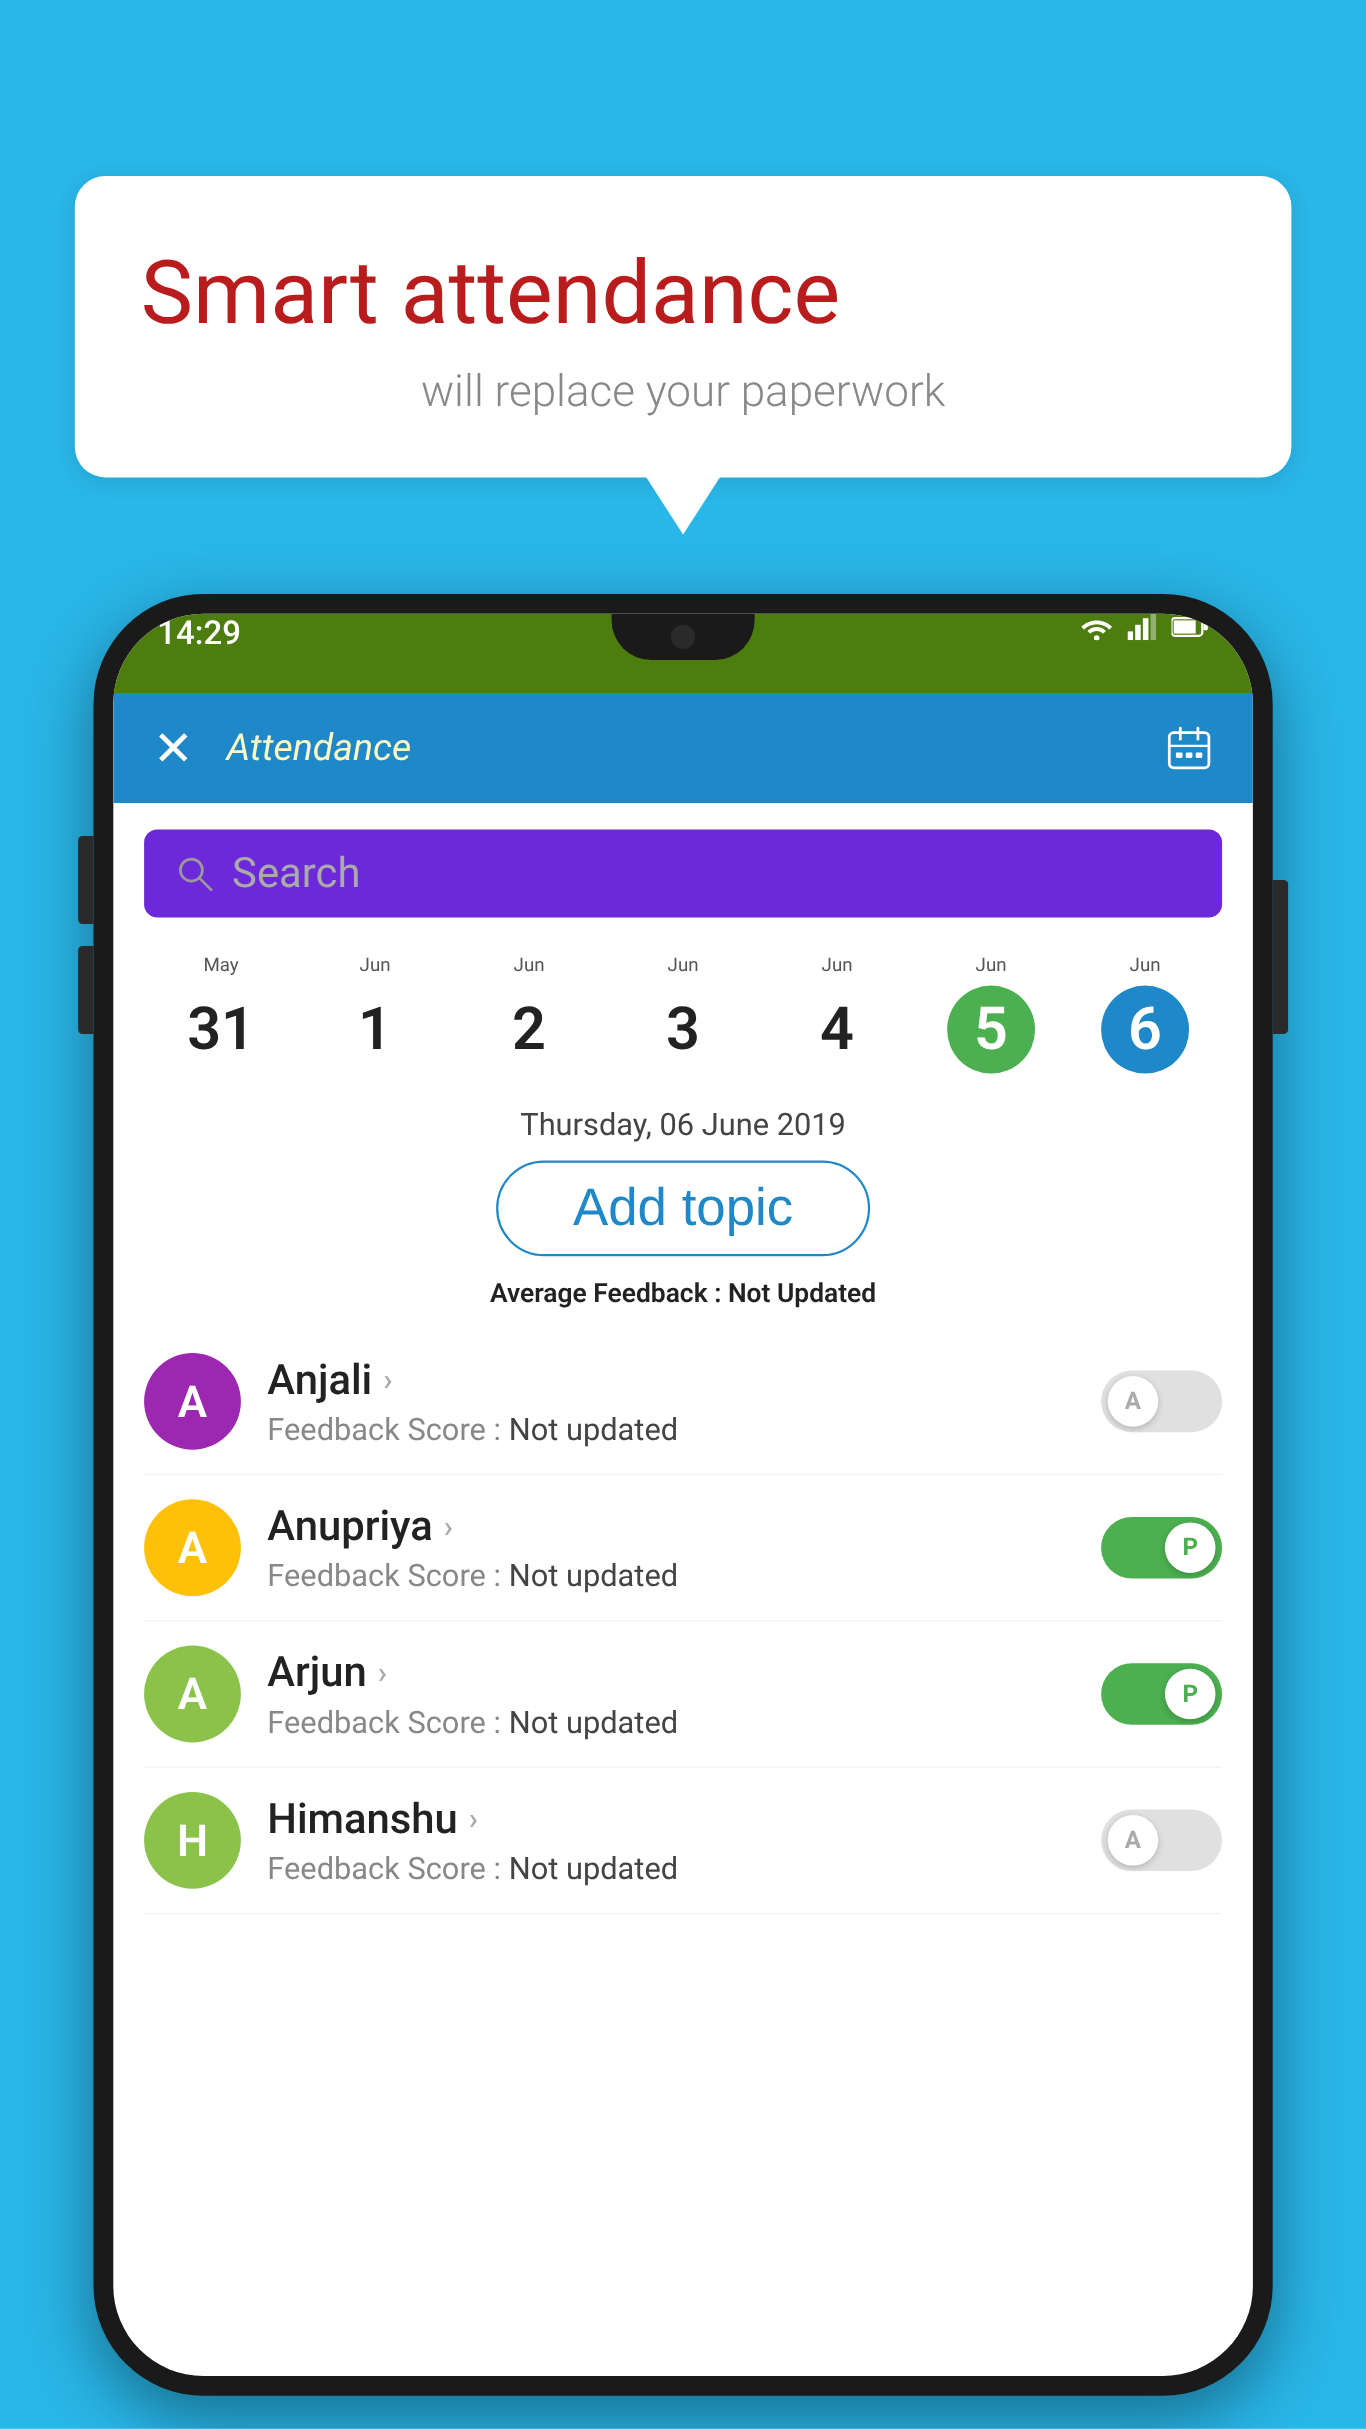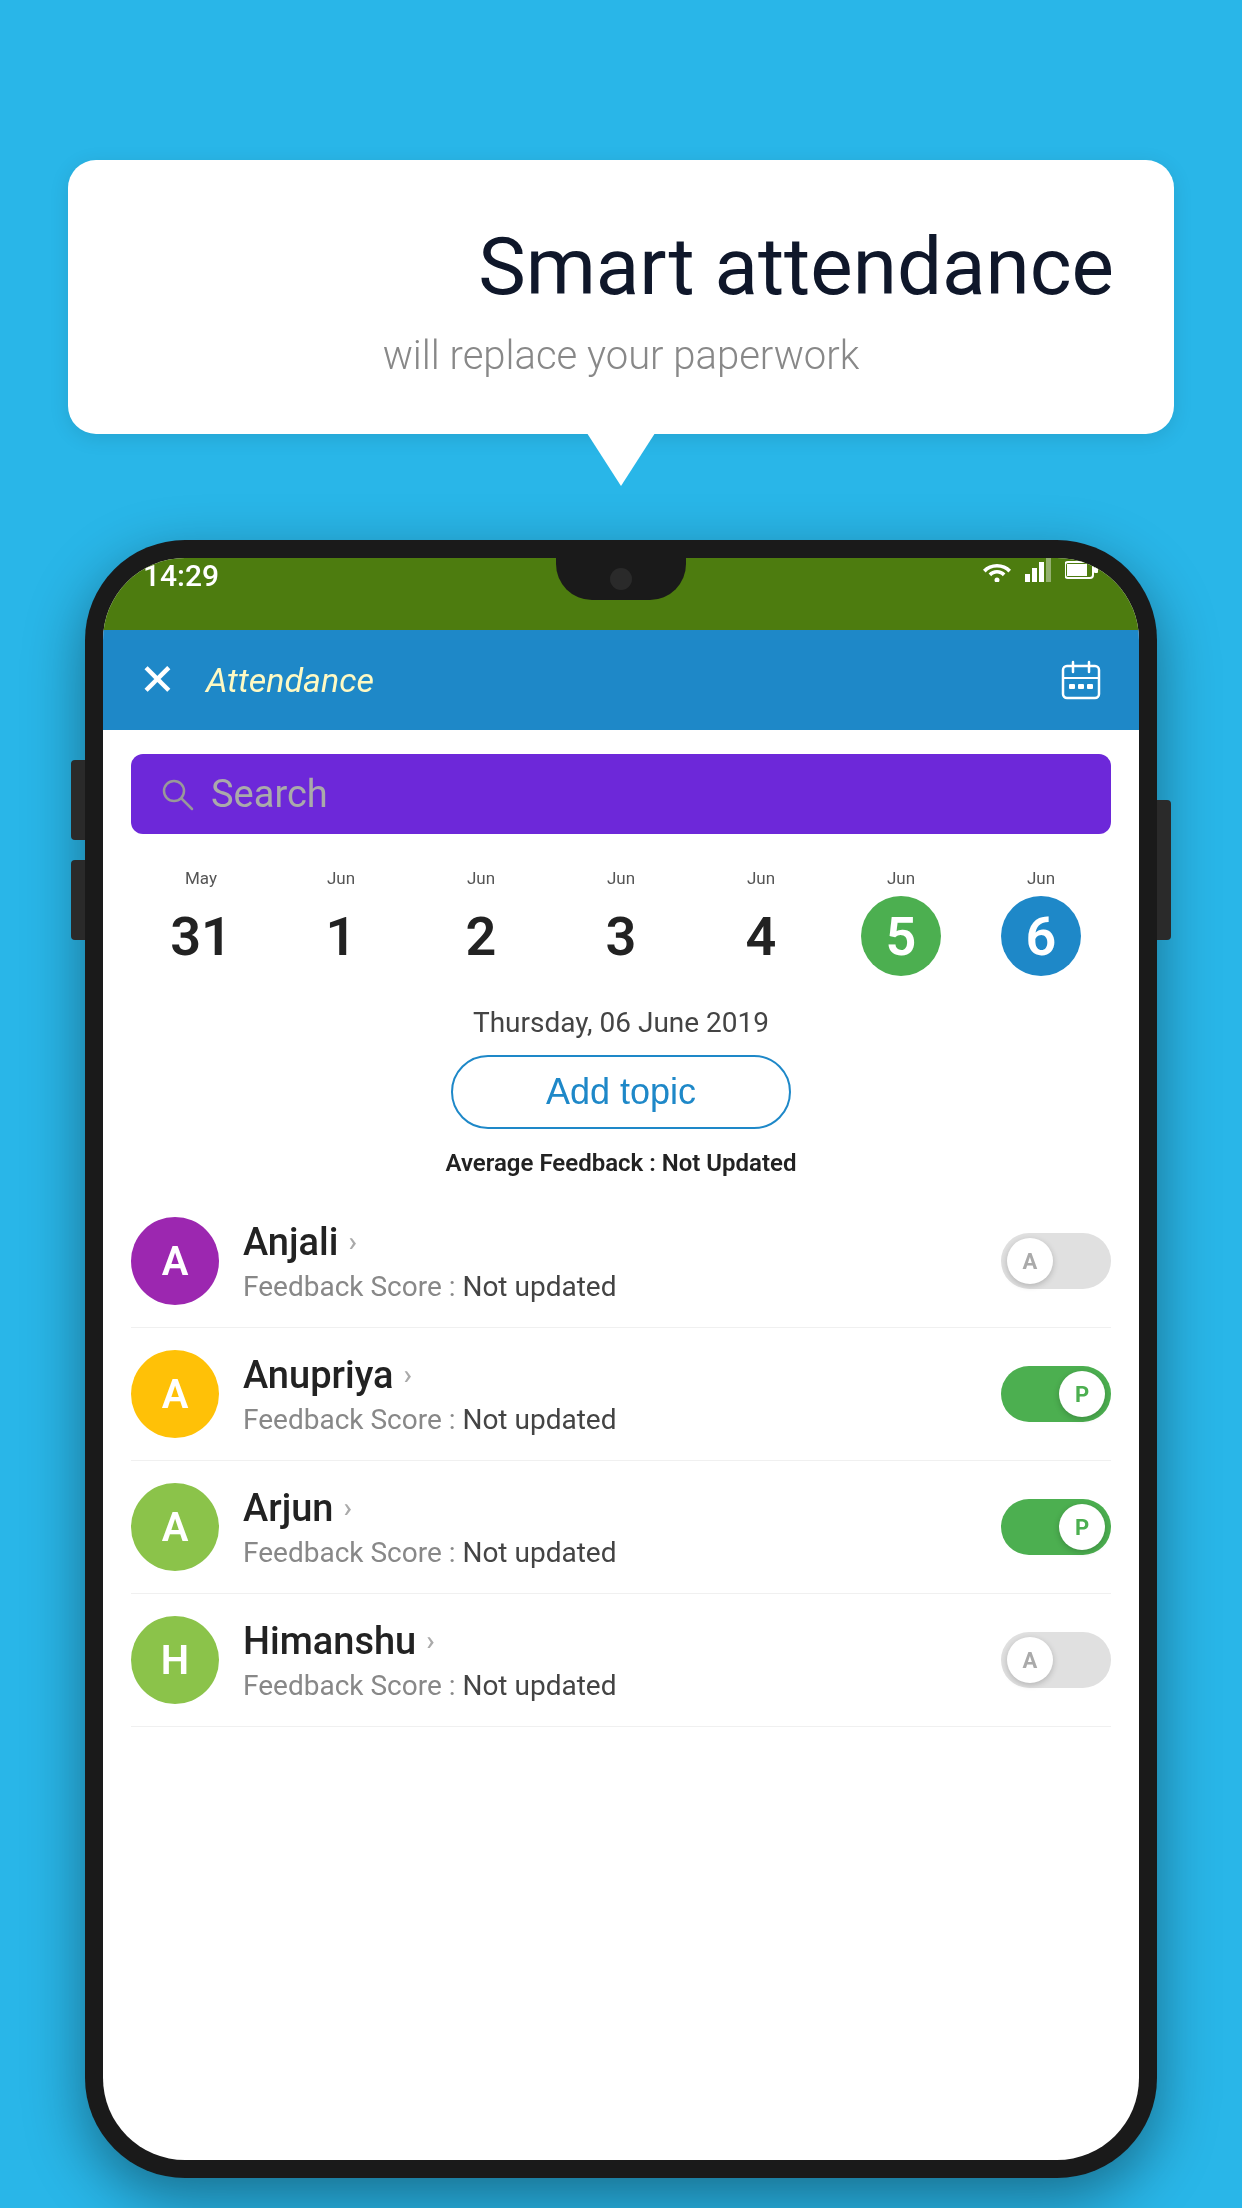--- a/index.html
+++ b/index.html
@@ -30,23 +30,23 @@
       bottom: -52px;
       left: 50%;
       transform: translateX(-50%);
       width: 0;
       height: 0;
       border-left: 36px solid transparent;
       border-right: 36px solid transparent;
       border-top: 56px solid white;
     }
     .bubble-title {
-      text-align: right;
+      text-align: left;
       font-size: 80px;
-      color: #0f172a;
+      color: #b91c1c;
       font-weight: 400;
       margin-bottom: 18px;
     }
     .bubble-subtitle {
       text-align: center;
       font-size: 40px;
       color: #888;
       font-weight: 300;
     }
 
@@ -195,21 +195,21 @@
       margin: 20px 0 16px;
     }
 
     
     .add-topic-btn {
       display: block;
       margin: 0 auto 20px;
       border: 2px solid #1E88C8;
       background: white;
       color: #1E88C8;
-      font-size: 36px;
+      font-size: 48px;
       padding: 14px 60px;
       border-radius: 50px;
       cursor: pointer;
       width: 340px;
       text-align: center;
     }
 
     
     .avg-feedback {
       text-align: center;

